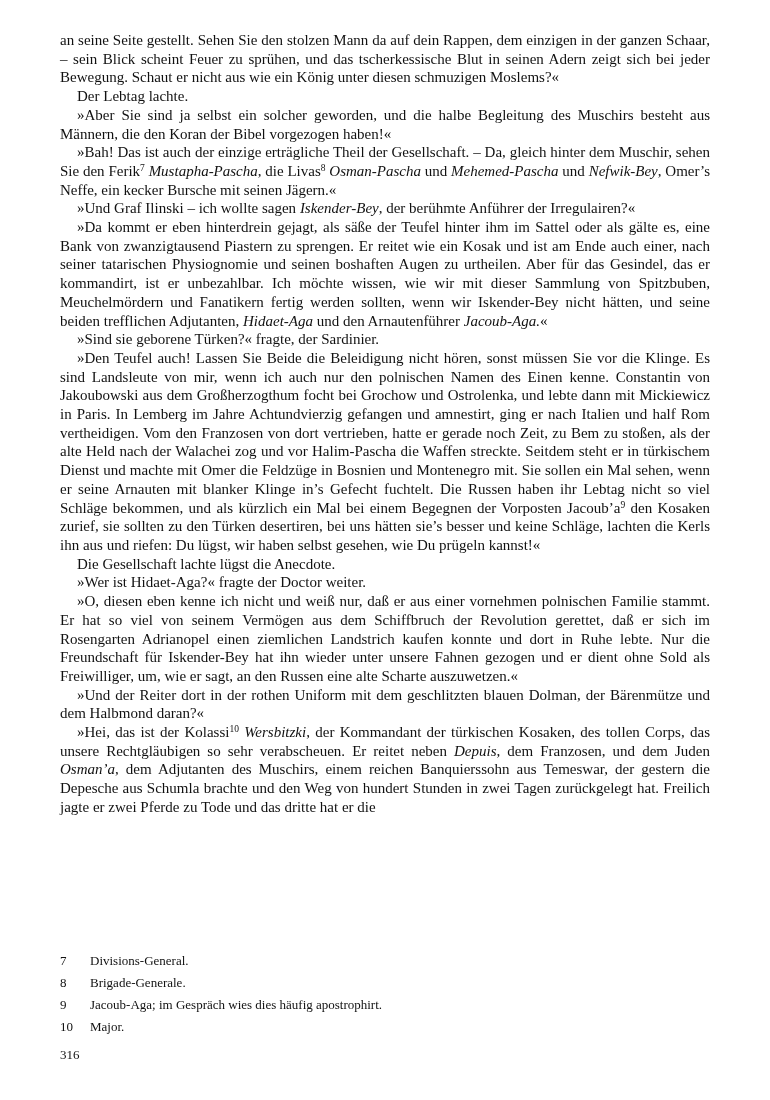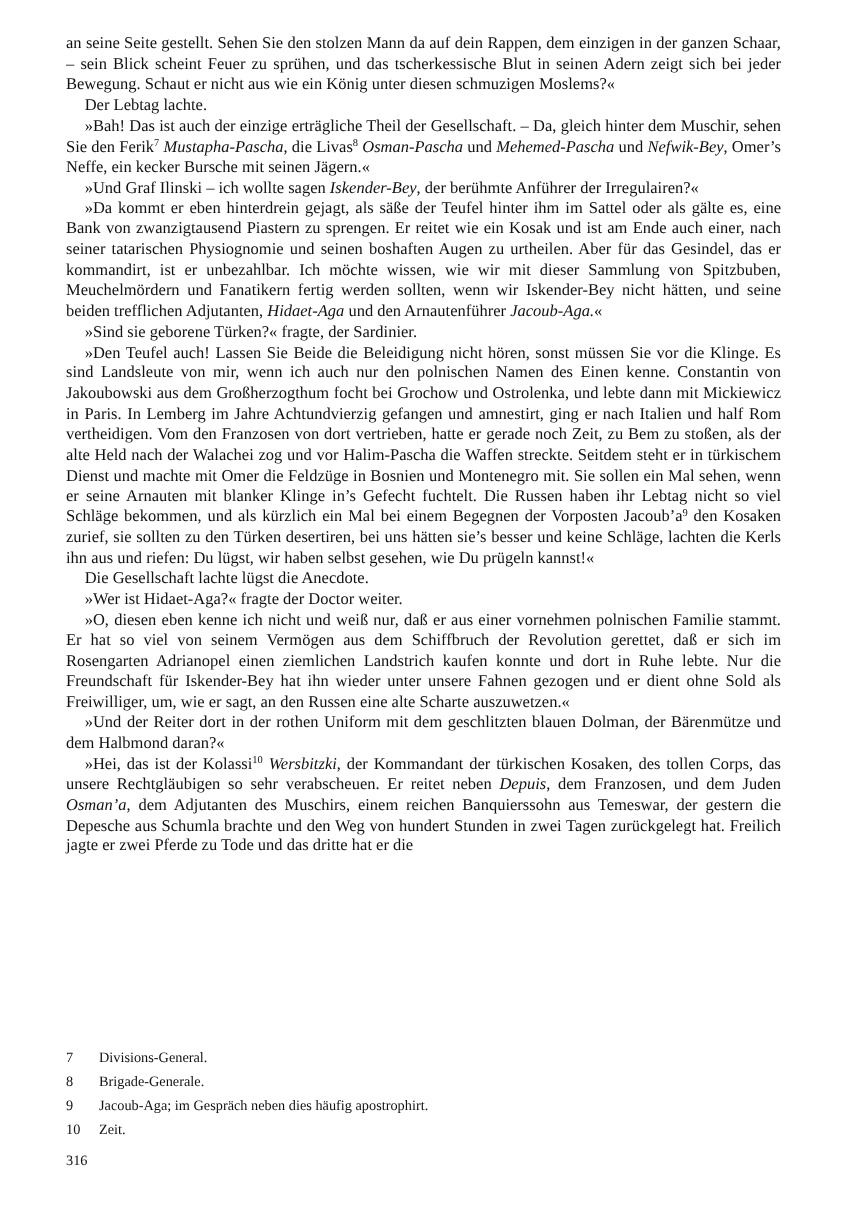--- a/index.html
+++ b/index.html
@@ -71,20 +71,21 @@
     text-align: center;
   }
 </style>
 </head>
 <body>
 
 <div class="page">
   <main class="body-text" id="body-text">
       <p class="para"><span>an seine Seite gestellt. Sehen Sie den stolzen Mann da auf dein Rappen, dem einzigen in der ganzen Schaar, – sein Blick scheint Feuer zu sprühen, und das tscherkessische Blut in seinen Adern zeigt sich bei jeder Bewegung. Schaut er nicht aus wie ein König unter diesen schmuzigen Moslems?«</span></p>
       <p class="para indent"><span>Der Lebtag lachte.</span></p>
+      <p class="para indent"><span>»Aber Sie sind ja selbst ein solcher geworden, und die halbe Begleitung des Muschirs besteht aus Männern, die den Koran der Bibel vorgezogen haben!«</span></p>
       <p class="para indent"><span>»Bah! Das ist auch der einzige erträgliche Theil der Gesellschaft. – Da, gleich hinter dem Muschir, sehen Sie den Ferik</span><sup>7</sup><span> </span><i>Mustapha-Pascha</i><span>, die Livas</span><sup>8</sup><span> </span><i>Osman-Pascha</i><span> und </span><i>Mehemed-Pascha</i><span> und </span><i>Nefwik-Bey</i><span>, Omer’s Neffe, ein kecker Bursche mit seinen Jägern.«</span></p>
       <p class="para indent"><span>»Und Graf Ilinski – ich wollte sagen </span><i>Iskender-Bey</i><span>, der berühmte Anführer der Irregulairen?«</span></p>
       <p class="para indent"><span>»Da kommt er eben hinterdrein gejagt, als säße der Teufel hinter ihm im Sattel oder als gälte es, eine Bank von zwanzigtausend Piastern zu sprengen. Er reitet wie ein Kosak und ist am Ende auch einer, nach seiner tatarischen Physiognomie und seinen boshaften Augen zu urtheilen. Aber für das Gesindel, das er kommandirt, ist er unbezahlbar. Ich möchte wissen, wie wir mit dieser Sammlung von Spitzbuben, Meuchelmördern und Fanatikern fertig werden sollten, wenn wir Iskender-Bey nicht hätten, und seine beiden trefflichen Adjutanten, </span><i>Hidaet-Aga</i><span> und den Arnautenführer </span><i>Jacoub-Aga.</i><span>«</span></p>
       <p class="para indent"><span>»Sind sie geborene Türken?« fragte, der Sardinier.</span></p>
       <p class="para indent"><span>»Den Teufel auch! Lassen Sie Beide die Beleidigung nicht hören, sonst müssen Sie vor die Klinge. Es sind Landsleute von mir, wenn ich auch nur den polnischen Namen des Einen kenne. Constantin von Jakoubowski aus dem Großherzogthum focht bei Grochow und Ostrolenka, und lebte dann mit Mickiewicz in Paris. In Lemberg im Jahre Achtundvierzig gefangen und amnestirt, ging er nach Italien und half Rom vertheidigen. Vom den Franzosen von dort vertrieben, hatte er gerade noch Zeit, zu Bem zu stoßen, als der alte Held nach der Walachei zog und vor Halim-Pascha die Waffen streckte. Seitdem steht er in türkischem Dienst und machte mit Omer die Feldzüge in Bosnien und Montenegro mit. Sie sollen ein Mal sehen, wenn er seine Arnauten mit blanker Klinge in’s Gefecht fuchtelt. Die Russen haben ihr Lebtag nicht so viel Schläge bekommen, und als kürzlich ein Mal bei einem Begegnen der Vorposten Jacoub’a</span><sup>9</sup><span> den Kosaken zurief, sie sollten zu den Türken desertiren, bei uns hätten sie’s besser und keine Schläge, lachten die Kerls ihn aus und riefen: Du lügst, wir haben selbst gesehen, wie Du prügeln kannst!«</span></p>
       <p class="para indent"><span>Die Gesellschaft lachte lügst die Anecdote.</span></p>
       <p class="para indent"><span>»Wer ist Hidaet-Aga?« fragte der Doctor weiter.</span></p>
       <p class="para indent"><span>»O, diesen eben kenne ich nicht und weiß nur, daß er aus einer vornehmen polnischen Familie stammt. Er hat so viel von seinem Vermögen aus dem Schiffbruch der Revolution gerettet, daß er sich im Rosengarten Adrianopel einen ziemlichen Landstrich kaufen konnte und dort in Ruhe lebte. Nur die Freundschaft für Iskender-Bey hat ihn wieder unter unsere Fahnen gezogen und er dient ohne Sold als Freiwilliger, um, wie er sagt, an den Russen eine alte Scharte auszuwetzen.«</span></p>
       <p class="para indent"><span>»Und der Reiter dort in der rothen Uniform mit dem geschlitzten blauen Dolman, der Bärenmütze und dem Halbmond daran?«</span></p>
       <p class="para indent"><span>»Hei, das ist der Kolassi</span><sup>10</sup><span> </span><i>Wersbitzki</i><span>, der Kommandant der türkischen Kosaken, des tollen Corps, das unsere Rechtgläubigen so sehr verabscheuen. Er reitet neben </span><i>Depuis</i><span>, dem Franzosen, und dem Juden </span><i>Osman’a</i><span>, dem Adjutanten des Muschirs, einem reichen Banquierssohn aus Temeswar, der gestern die Depesche aus Schumla brachte und den Weg von hundert Stunden in zwei Tagen zurückgelegt hat. Freilich jagte er zwei Pferde zu Tode und das dritte hat er die</span></p>
@@ -93,21 +94,21 @@
       <div class="footnote">
         <span class="fn-num">7</span>
         <span class="fn-text">Divisions-General.</span>
       </div>
       <div class="footnote">
         <span class="fn-num">8</span>
         <span class="fn-text">Brigade-Generale.</span>
       </div>
       <div class="footnote">
         <span class="fn-num">9</span>
-        <span class="fn-text">Jacoub-Aga; im Gespräch neben dies häufig apostrophirt.</span>
+        <span class="fn-text">Jacoub-Aga; im Gespräch wies dies häufig apostrophirt.</span>
       </div>
       <div class="footnote">
         <span class="fn-num">10</span>
-        <span class="fn-text">Zeit.</span>
+        <span class="fn-text">Major.</span>
       </div>
     </section>
   <footer class="page-number">316</footer>
 </div>
 
 </body></html>

